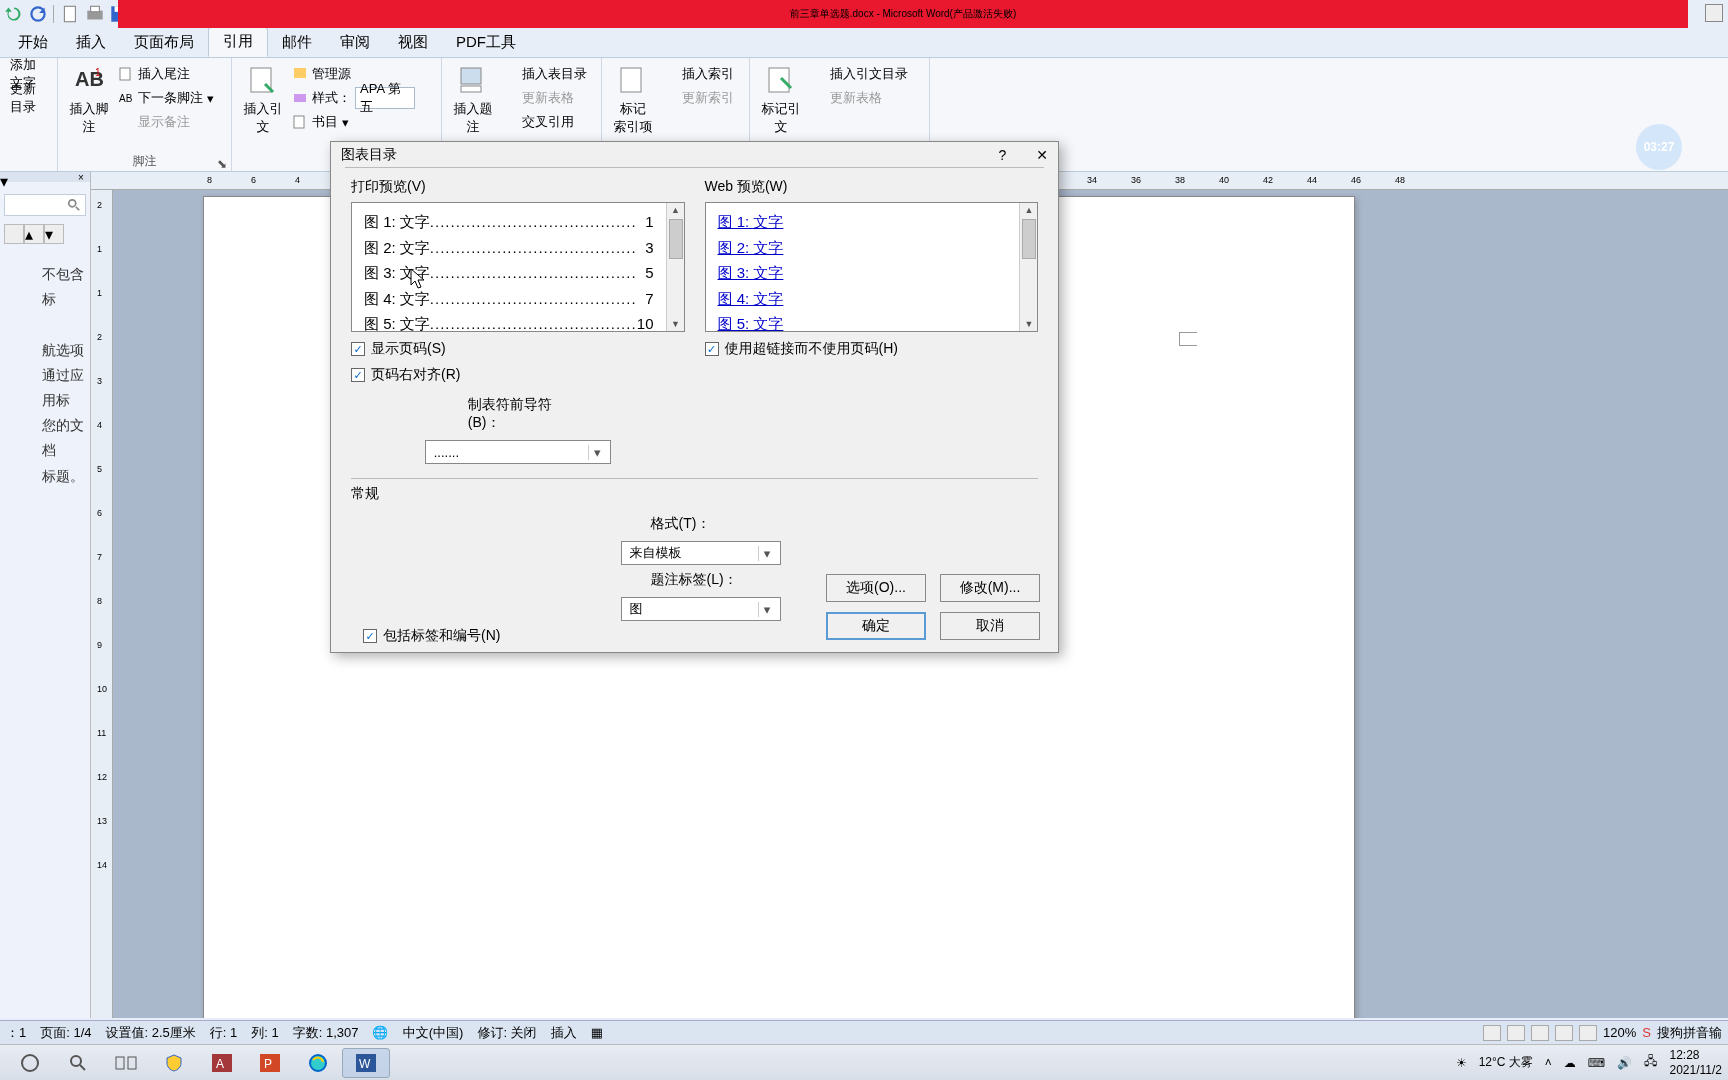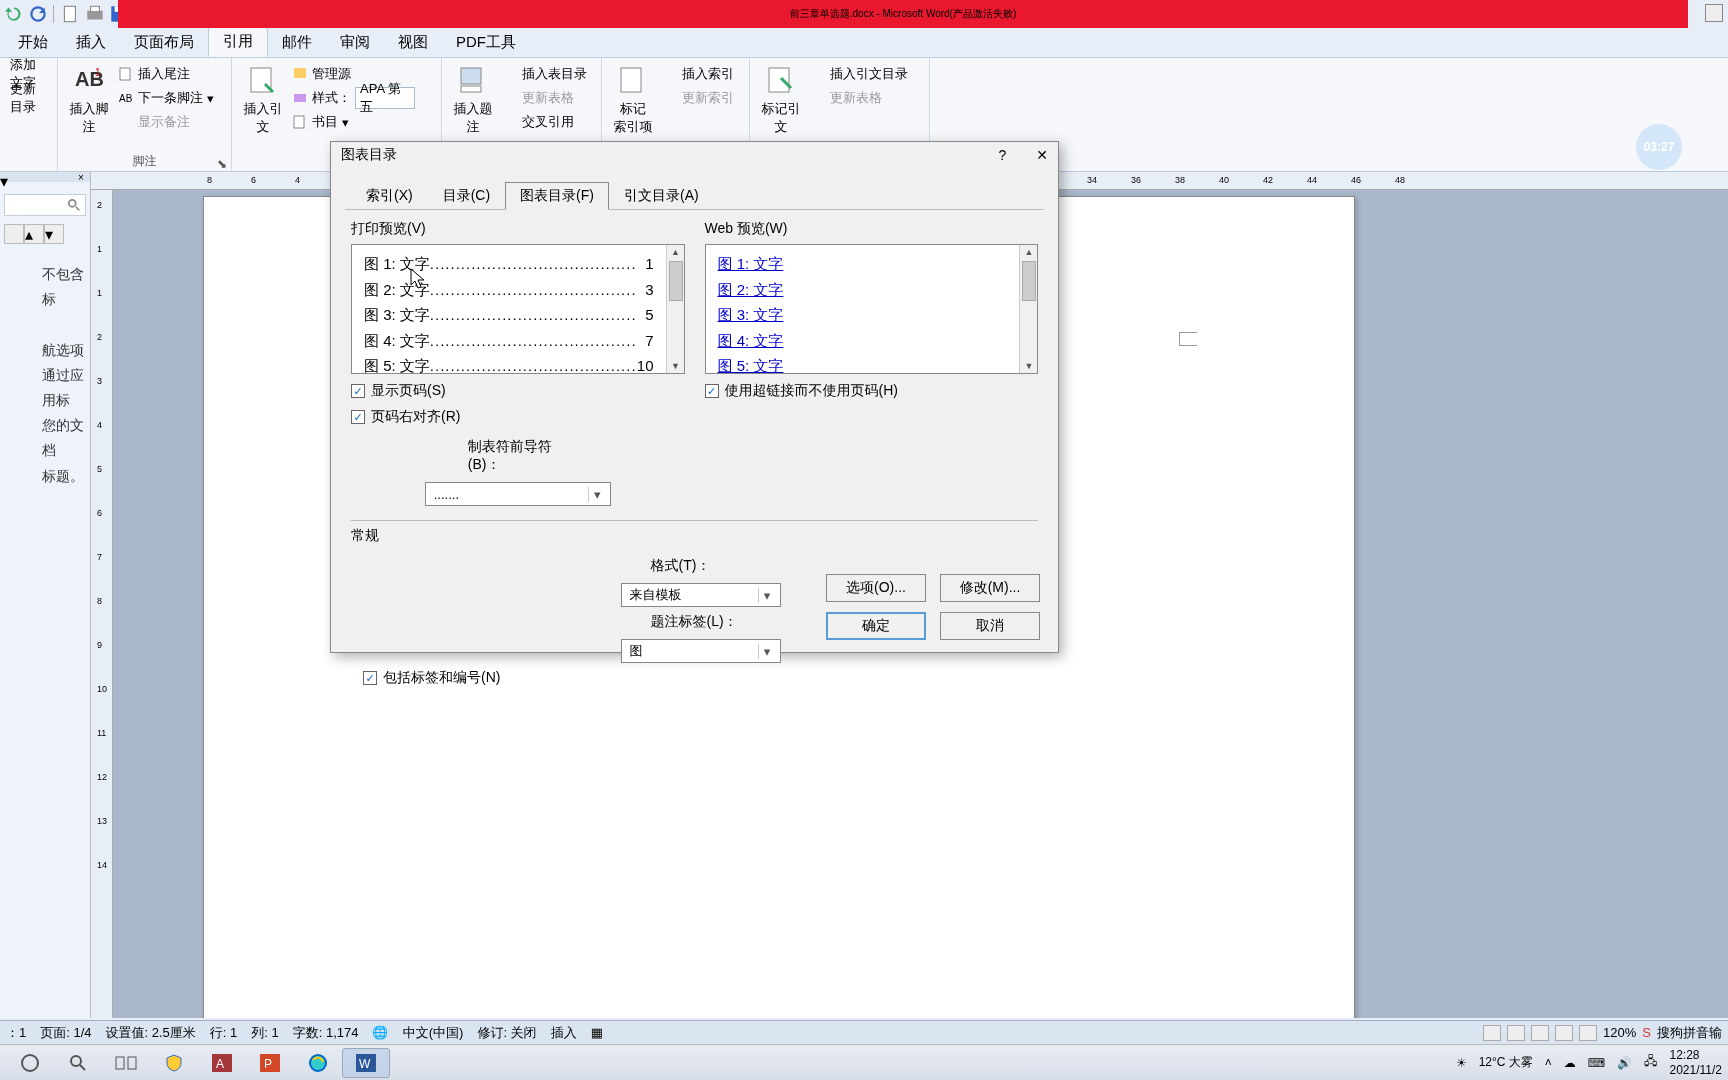--- a/index.html
+++ b/index.html
@@ -380,26 +380,20 @@
 </div>
 
 <div class="dialog">
   <div class="dlg-title">
     <span>图表目录</span>
     <div class="dlg-title-btns">
       <span>?</span>
       <span class="dlg-close">✕</span>
     </div>
   </div>
-  <div class="dlg-tabs">
-    <div class="dlg-tab">索引(X)</div>
-    <div class="dlg-tab">目录(C)</div>
-    <div class="dlg-tab active">图表目录(F)</div>
-    <div class="dlg-tab">引文目录(A)</div>
-  </div>
   <div class="dlg-sep"></div>
   <div class="dlg-body">
     <div class="dlg-col">
       <div class="dlg-label">打印预览(V)</div>
       <div class="preview-box">
         <div class="preview-content" id="print-preview">
             <div class="preview-line">
               <span class="pv-label">图  1:  文字</span>
               <span class="pv-dots"> ........................................</span>
               <span class="pv-page">1</span>
@@ -506,21 +500,21 @@
   </svg>
 
 <div class="time-badge">03:27</div>
 
 <div class="statusbar">
   <span>：1</span>
   <span>页面: 1/4</span>
   <span>设置值: 2.5厘米</span>
   <span>行: 1</span>
   <span>列: 1</span>
-  <span>字数: 1,174</span>
+  <span>字数: 1,307</span>
   <span>🌐</span>
   <span>中文(中国)</span>
   <span>修订: 关闭</span>
   <span>插入</span>
   <span>▦</span>
   <div class="status-right">
     <div class="view-btn"></div>
     <div class="view-btn"></div>
     <div class="view-btn"></div>
     <div class="view-btn"></div>

